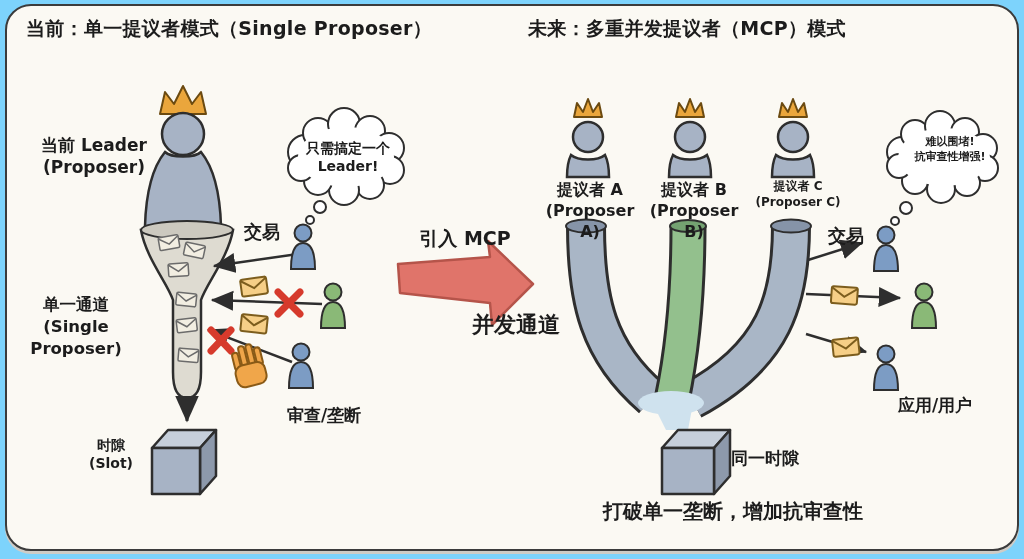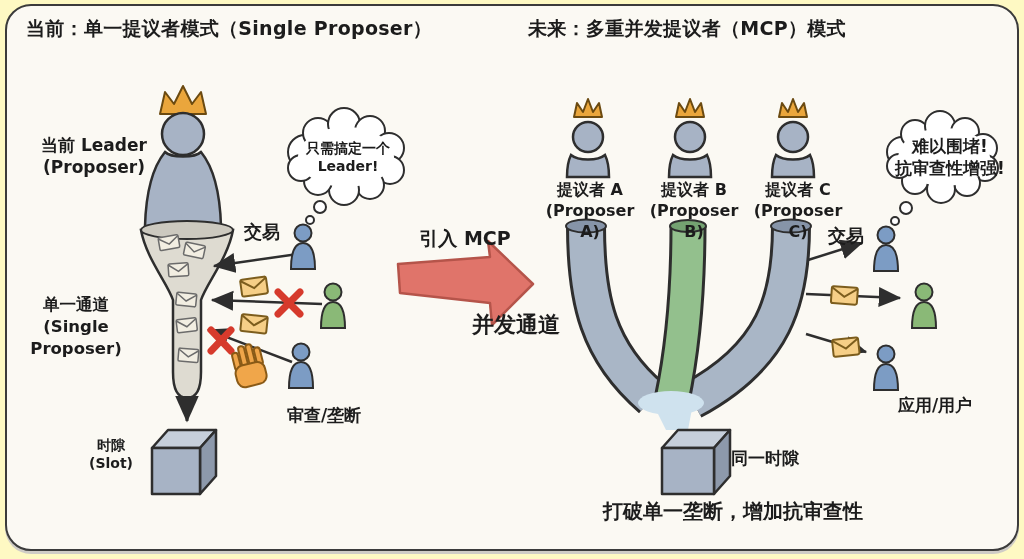--- a/index.html
+++ b/index.html
@@ -1,18 +1,18 @@
 <!DOCTYPE html>
 <html><head>
 <meta charset="utf-8">
 <style>
   * { margin:0; padding:0; box-sizing:border-box; }
   html,body { background:#ffffff; }
   body { font-family:"DejaVu Sans","Liberation Sans",sans-serif; }
-  #stage { position:relative; width:1024px; height:559px; overflow:hidden; background:#fef9c3; }
+  #stage { position:relative; width:1024px; height:559px; overflow:hidden; background:#7dd3fc; }
   .panel {
     position:absolute; left:5px; top:4px; width:1014px; height:547px;
     background:#fbf9f3; border:2.5px solid #3b3b3b; border-radius:26px;
     box-shadow:0 3px 0 #cfccc6;
   }
   svg.art { position:absolute; left:0; top:0; z-index:2; }
   .label {
     position:absolute; z-index:3; color:#1c1c1c; font-weight:bold;
     white-space:pre-line; text-align:center; line-height:1.32;
   }
@@ -235,24 +235,24 @@
   <div class="label" style="left:266px; top:377px; width:116px; font-size:17px;margin-top:27px;">审查/垄断</div>
   <div class="label" style="left:294px; top:139px; width:108px; font-size:14px;">只需搞定一个
 Leader!</div>
 
   <div class="label" style="left:410px; top:226px; width:110px; font-size:19px;text-align:center;">引入 MCP</div>
 
   <div class="label" style="left:536px; top:179px; width:108px; font-size:16px;">提议者 A
 (Proposer A)</div>
   <div class="label" style="left:640px; top:179px; width:108px; font-size:16px;">提议者 B
 (Proposer B)</div>
-  <div class="label" style="left:744px; top:179px; width:108px; font-size:16px;">提议者 C
+  <div class="label" style="left:744px; top:179px; width:108px; font-size:12px;">提议者 C
 (Proposer C)</div>
 
   <div class="label" style="left:468px; top:310px; width:96px; font-size:22px;">并发通道</div>
   <div class="label" style="left:715px; top:447px; width:100px; font-size:17px;">同一时隙</div>
   <div class="label" style="left:818px; top:224px; width:56px; font-size:18px;">交易</div>
   <div class="label" style="left:876px; top:394px; width:118px; font-size:17px;">应用/用户</div>
-  <div class="label" style="left:892px; top:135px; width:116px; font-size:17px;">难以围堵!
+  <div class="label" style="left:892px; top:135px; width:116px; font-size:11px;">难以围堵!
 抗审查性增强!</div>
 
   <div class="label" style="left:528px; top:498px; width:410px; font-size:20px;">打破单一垄断，增加抗审查性</div>
 </div>
 
 </body></html>

